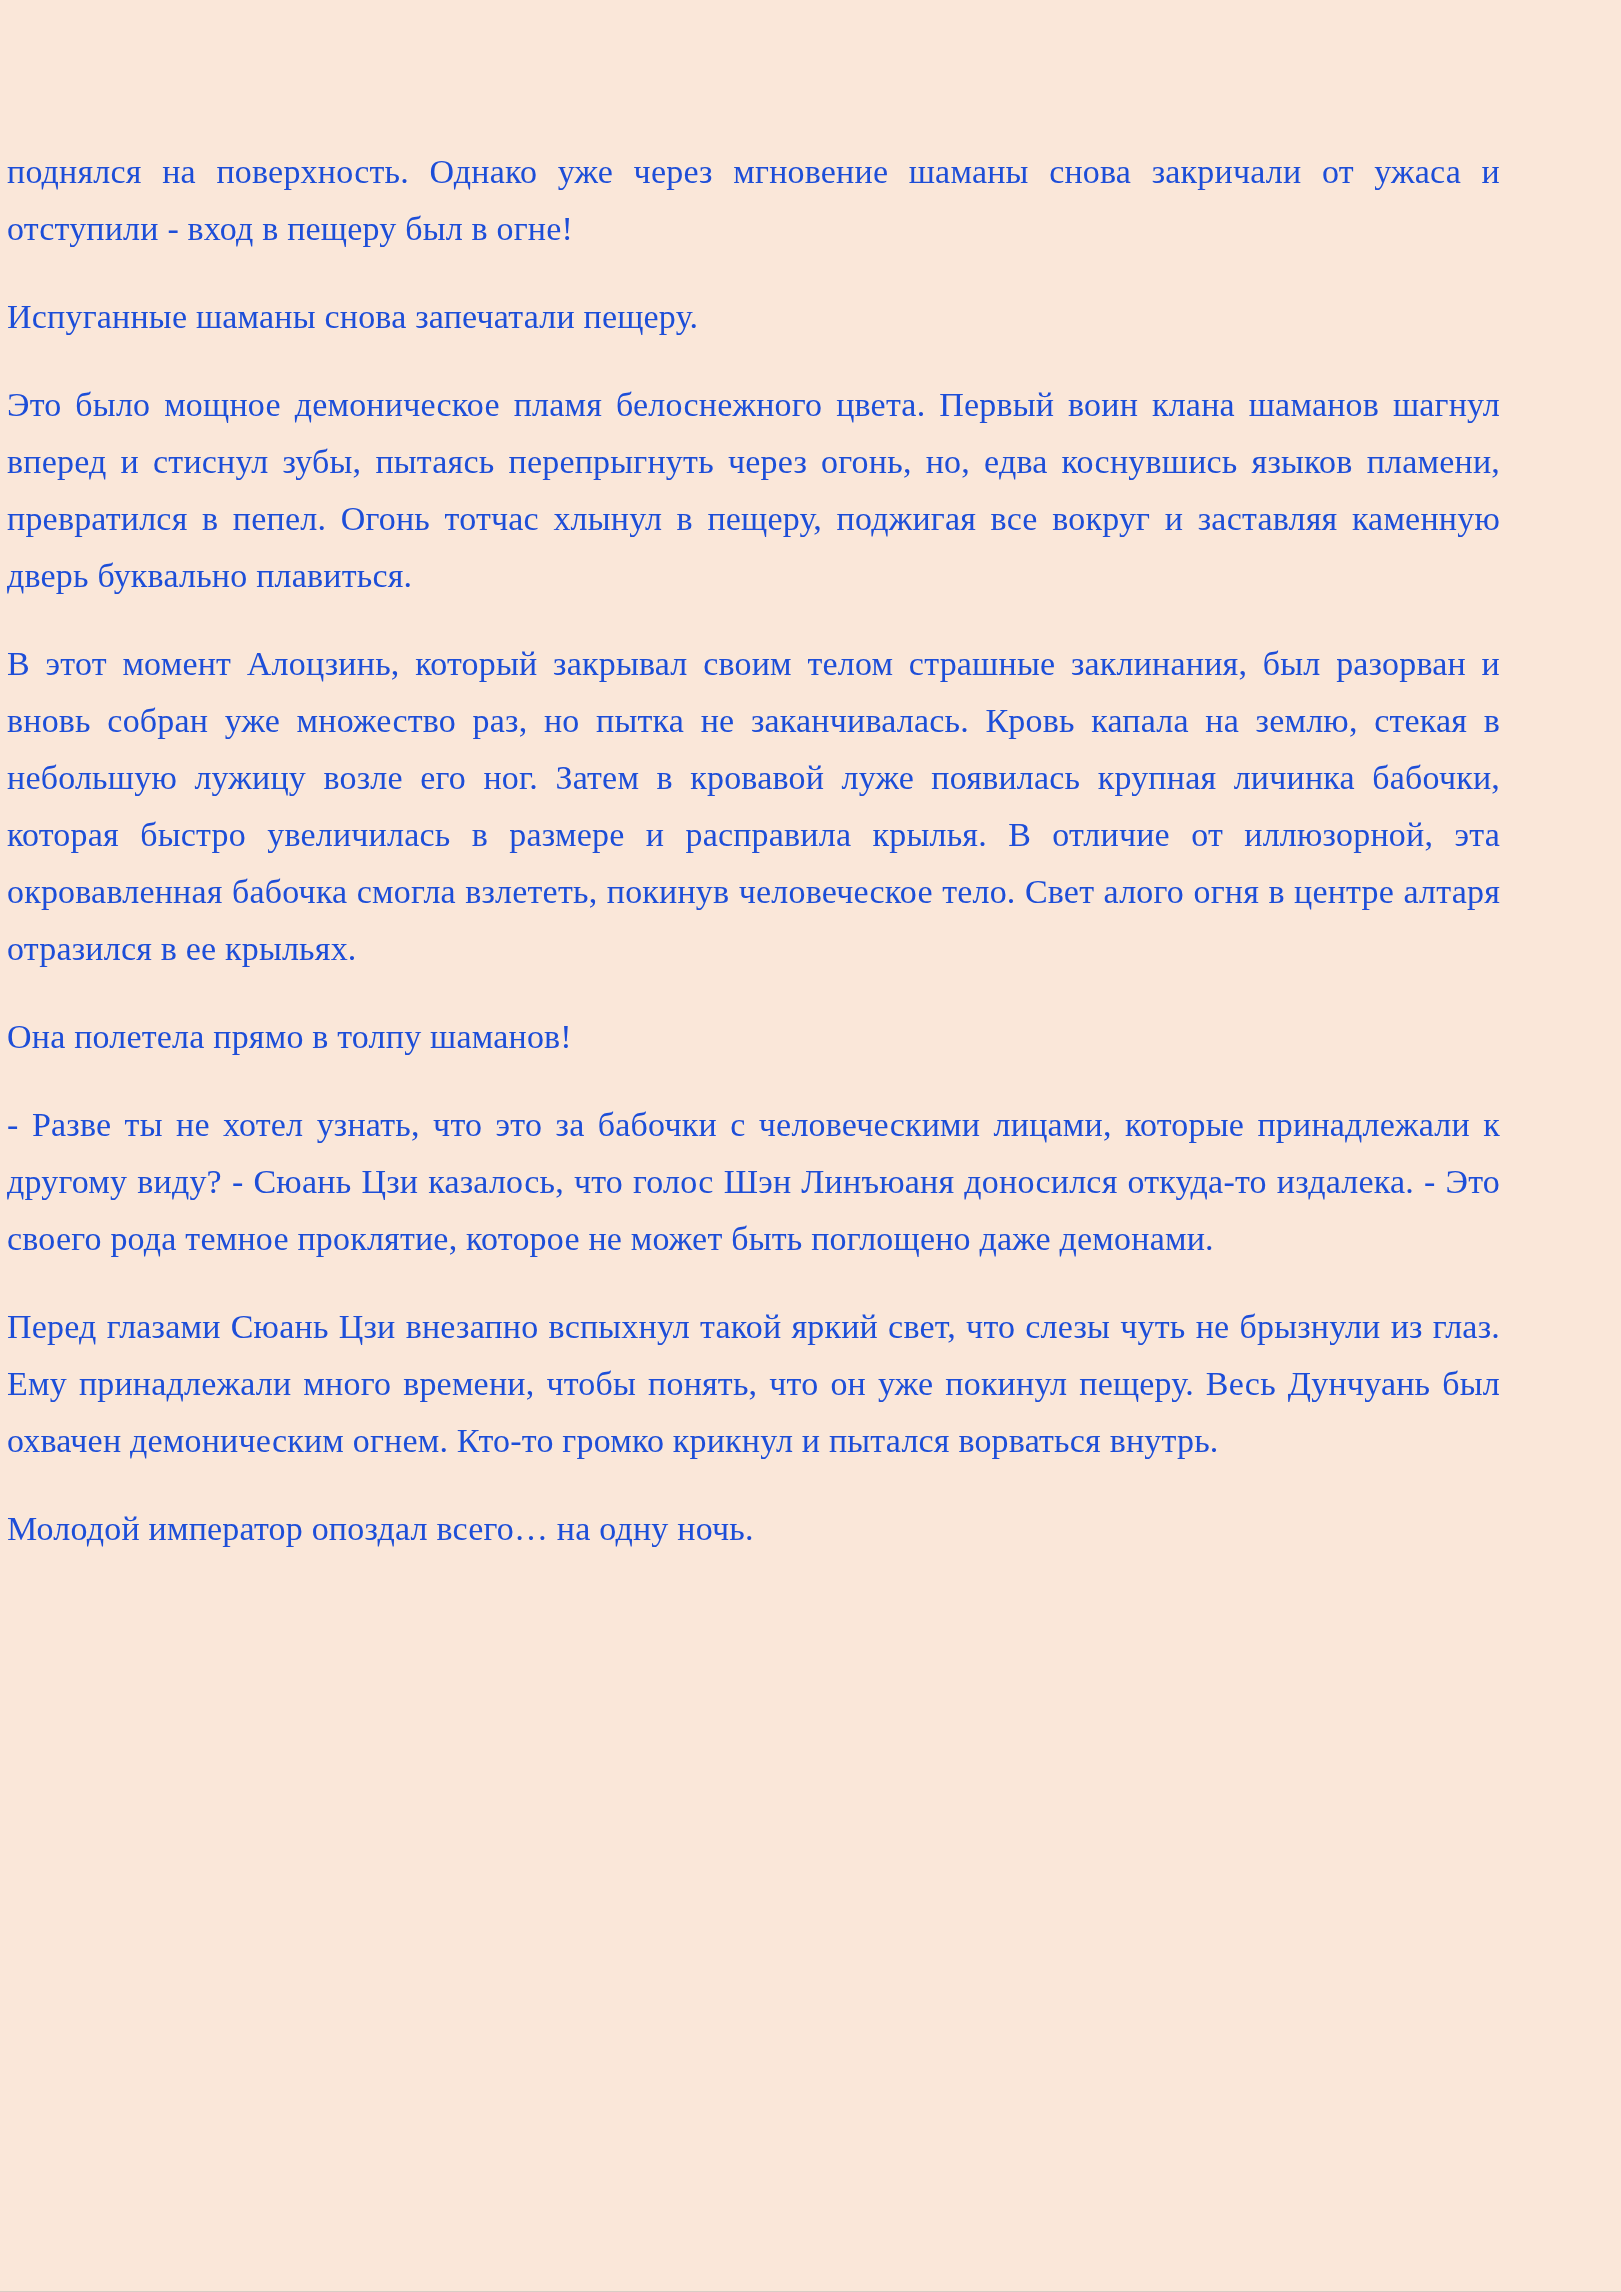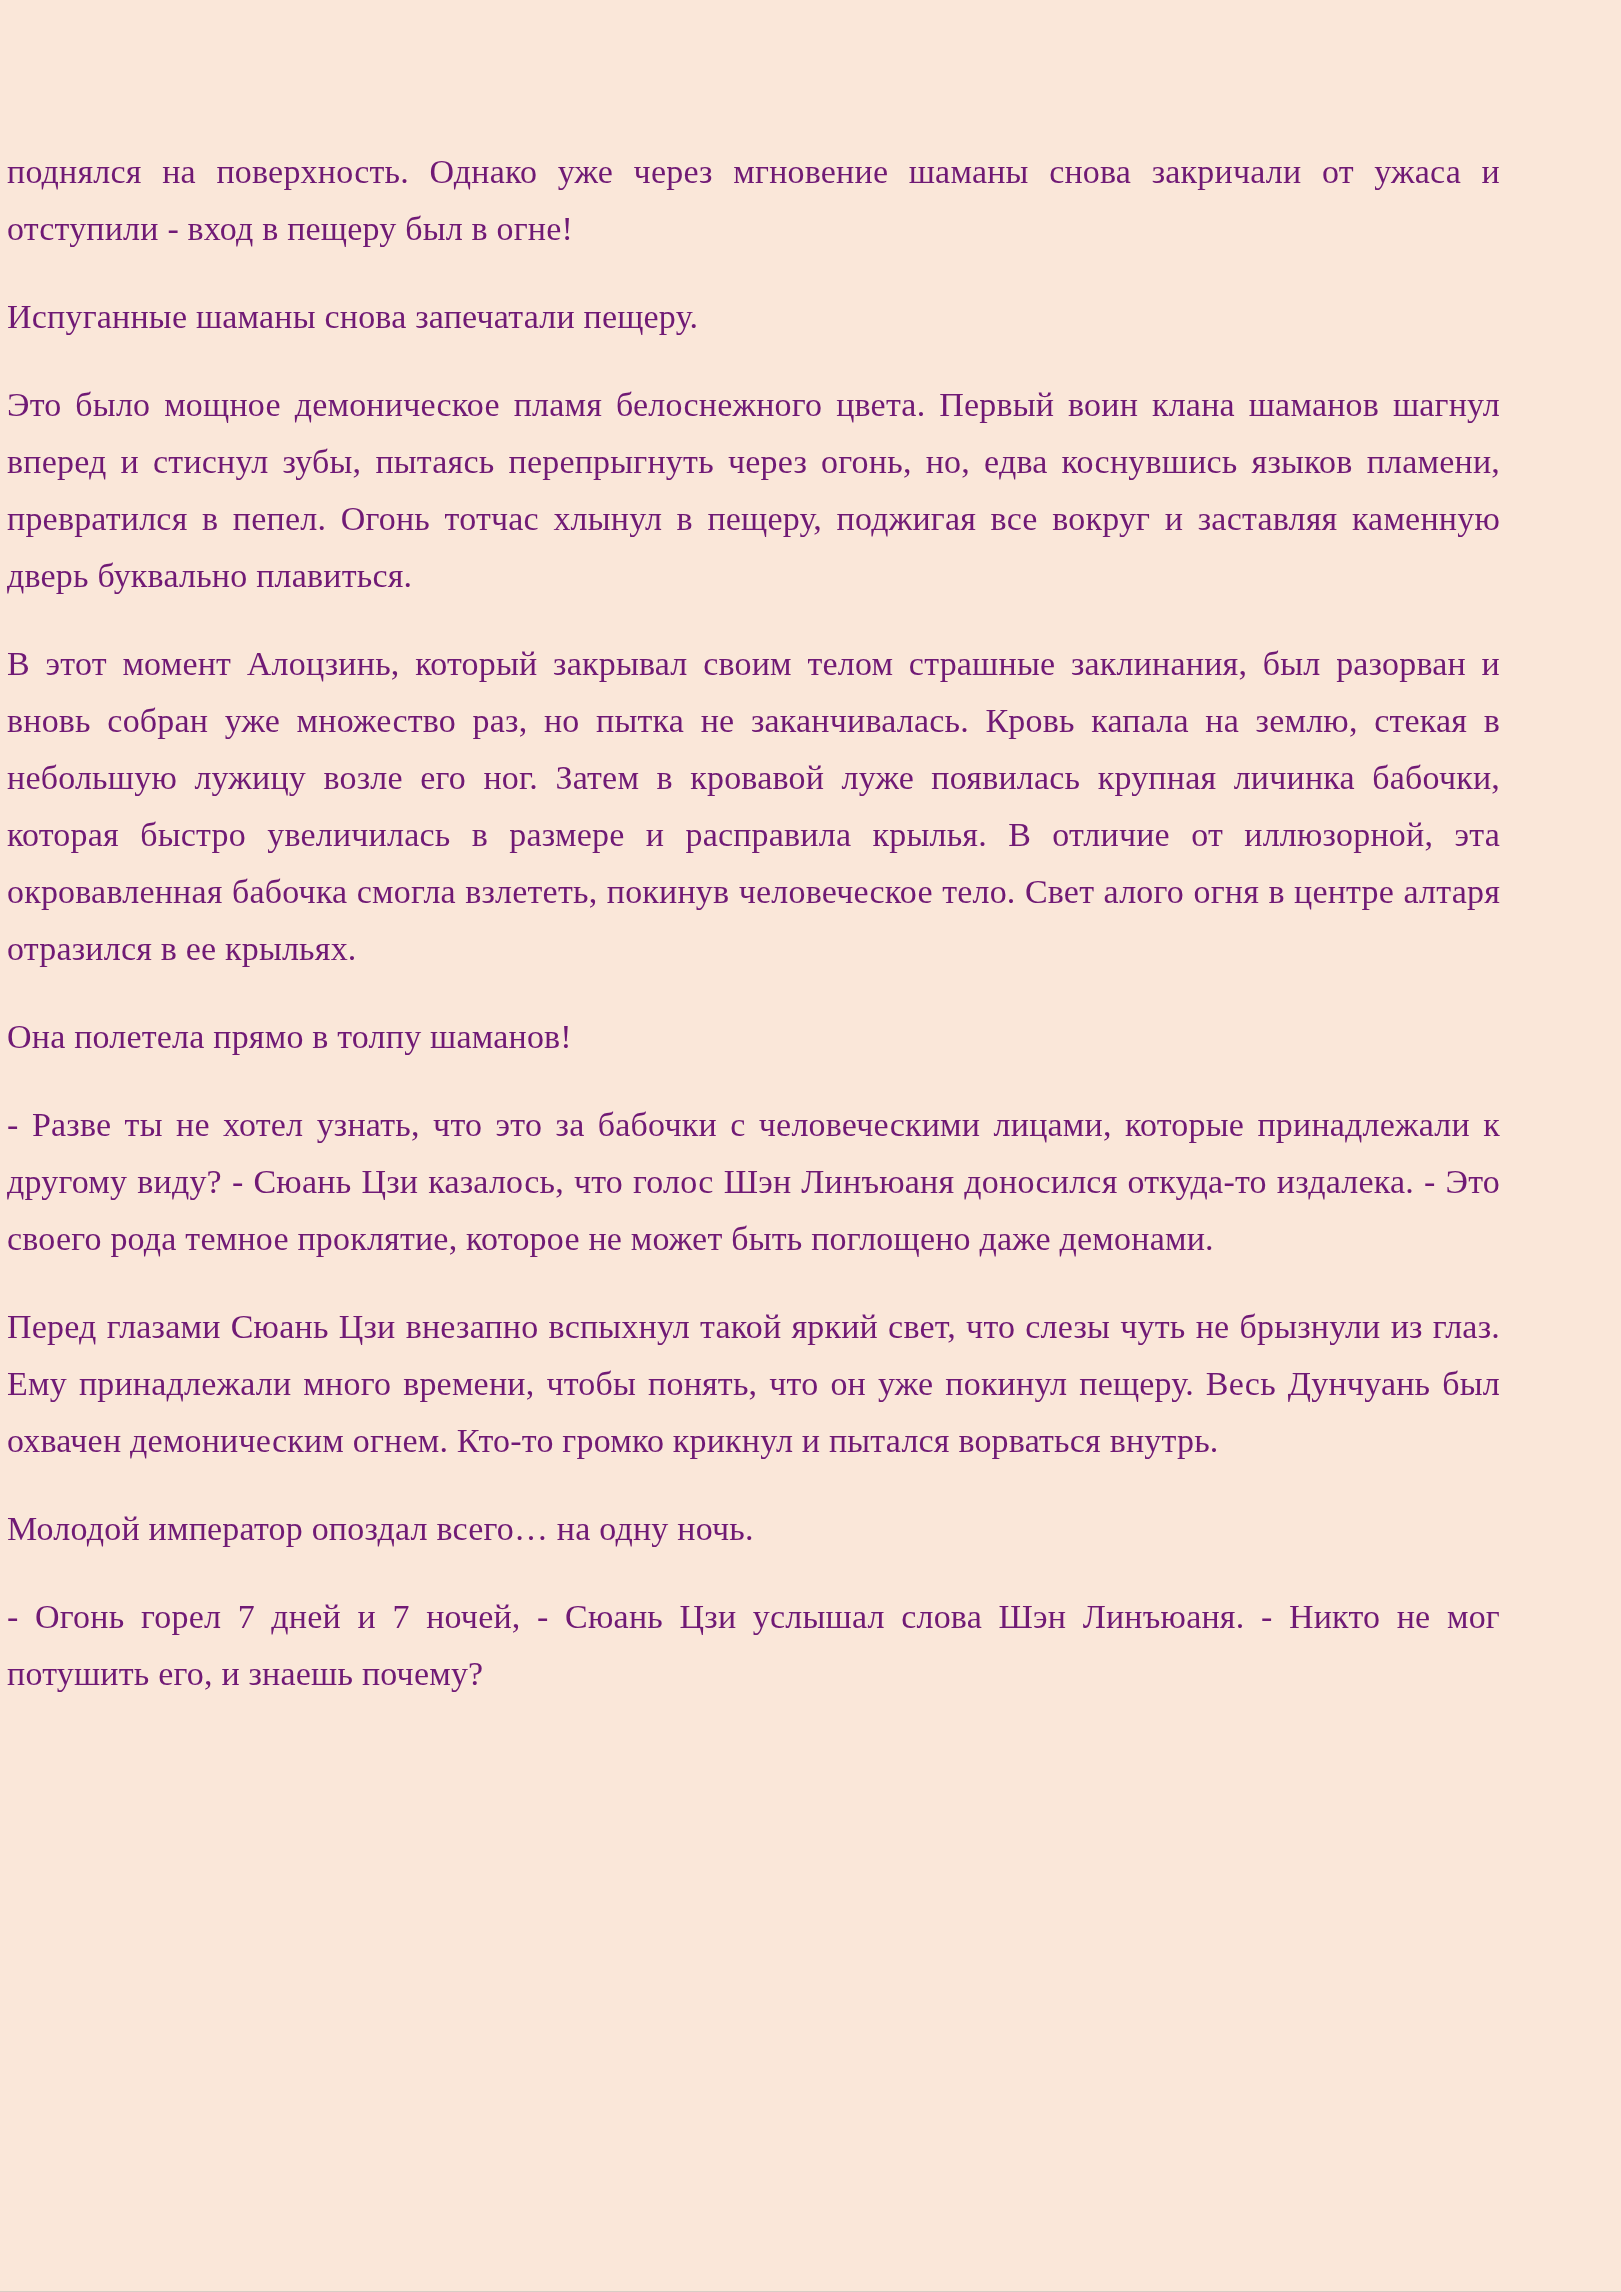--- a/index.html
+++ b/index.html
@@ -34,25 +34,24 @@
     left: 0;
     bottom: 0;
     width: 100%;
     height: 2px;
     background: #d8cec5;
   }
 </style>
 </head>
 <body style="background: rgb(250, 231, 217);">
 
-<div class="page" style="color: #701a75; padding-left: 7px;">
+<div class="page" style="color: #1d4ed8; padding-left: 7px;">
   <p class="para">поднялся на поверхность. Однако уже через мгновение шаманы снова закричали от ужаса и отступили - вход в пещеру был в огне!</p>
   <p class="para">Испуганные шаманы снова запечатали пещеру.</p>
   <p class="para">Это было мощное демоническое пламя белоснежного цвета. Первый воин клана шаманов шагнул вперед и стиснул зубы, пытаясь перепрыгнуть через огонь, но, едва коснувшись языков пламени, превратился в пепел. Огонь тотчас хлынул в пещеру, поджигая все вокруг и заставляя каменную дверь буквально плавиться.</p>
   <p class="para">В этот момент Алоцзинь, который закрывал своим телом страшные заклинания, был разорван и вновь собран уже множество раз, но пытка не заканчивалась. Кровь капала на землю, стекая в небольшую лужицу возле его ног. Затем в кровавой луже появилась крупная личинка бабочки, которая быстро увеличилась в размере и расправила крылья. В отличие от иллюзорной, эта окровавленная бабочка смогла взлететь, покинув человеческое тело. Свет алого огня в центре алтаря отразился в ее крыльях.</p>
   <p class="para">Она полетела прямо в толпу шаманов!</p>
   <p class="para">- Разве ты не хотел узнать, что это за бабочки с человеческими лицами, которые принадлежали к другому виду? - Сюань Цзи казалось, что голос Шэн Линъюаня доносился откуда-то издалека. - Это своего рода темное проклятие, которое не может быть поглощено даже демонами.</p>
   <p class="para">Перед глазами Сюань Цзи внезапно вспыхнул такой яркий свет, что слезы чуть не брызнули из глаз. Ему принадлежали много времени, чтобы понять, что он уже покинул пещеру. Весь Дунчуань был охвачен демоническим огнем. Кто-то громко крикнул и пытался ворваться внутрь.</p>
   <p class="para">Молодой император опоздал всего… на одну ночь.</p>
-  <p class="para">- Огонь горел 7 дней и 7 ночей, - Сюань Цзи услышал слова Шэн Линъюаня. - Никто не мог потушить его, и знаешь почему?</p>
   <div class="bottom-edge"></div>
 </div>
 
 
 </body></html>

